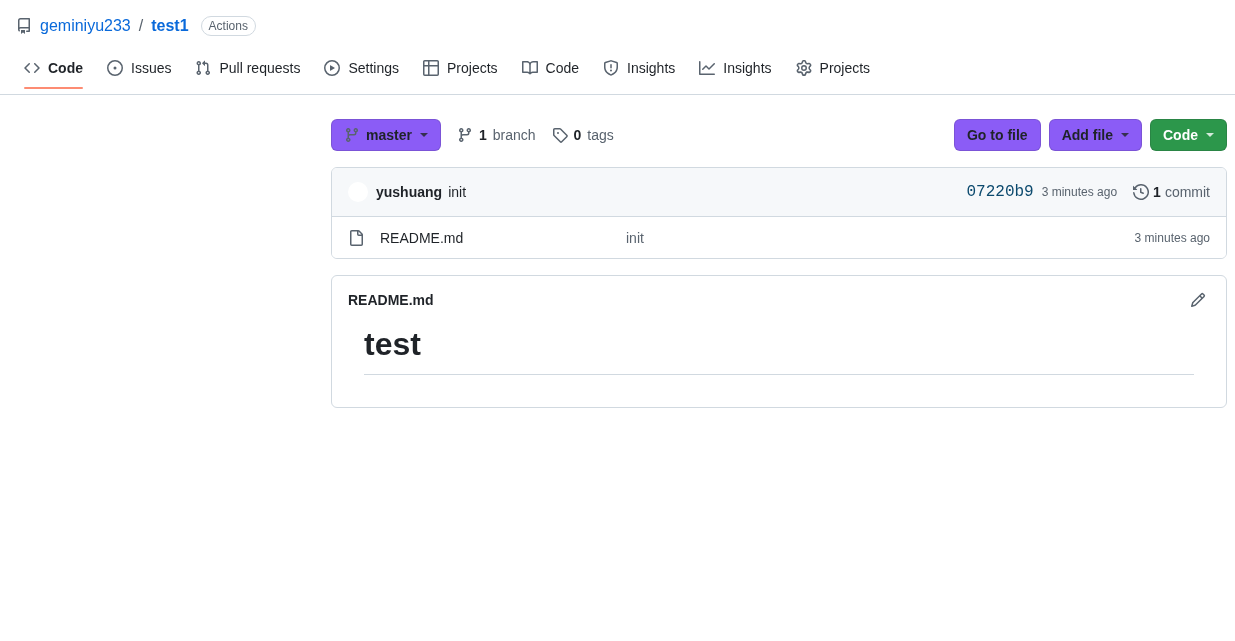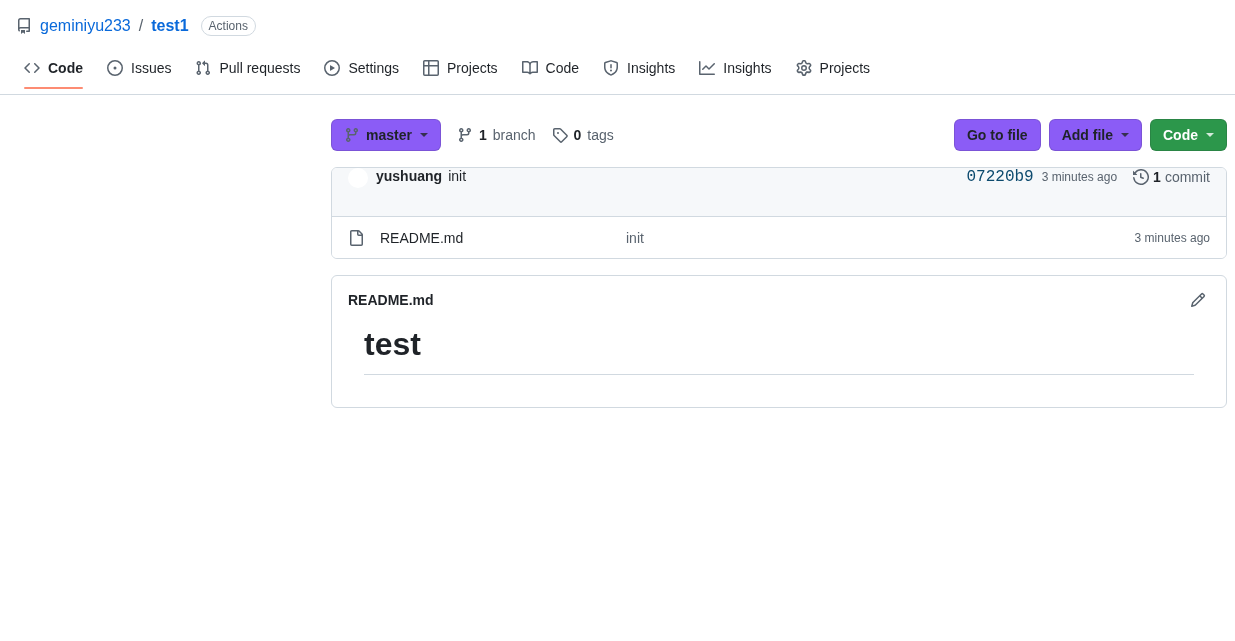--- a/index.html
+++ b/index.html
@@ -159,21 +159,21 @@
 
   
   .filebox {
     border: 1px solid #d1d9e0;
     border-radius: 6px;
     overflow: hidden;
     background: #ffffff;
   }
   .commit-bar {
     display: flex;
-    align-items: flex-start;
+    align-items: center;
     height: 49px;
     padding: 0 16px;
     background: #f6f8fa;
     border-bottom: 1px solid #d1d9e0;
   }
   .avatar {
     width: 20px; height: 20px;
     border-radius: 50%;
     background: #ffffff;
     flex: 0 0 20px;

